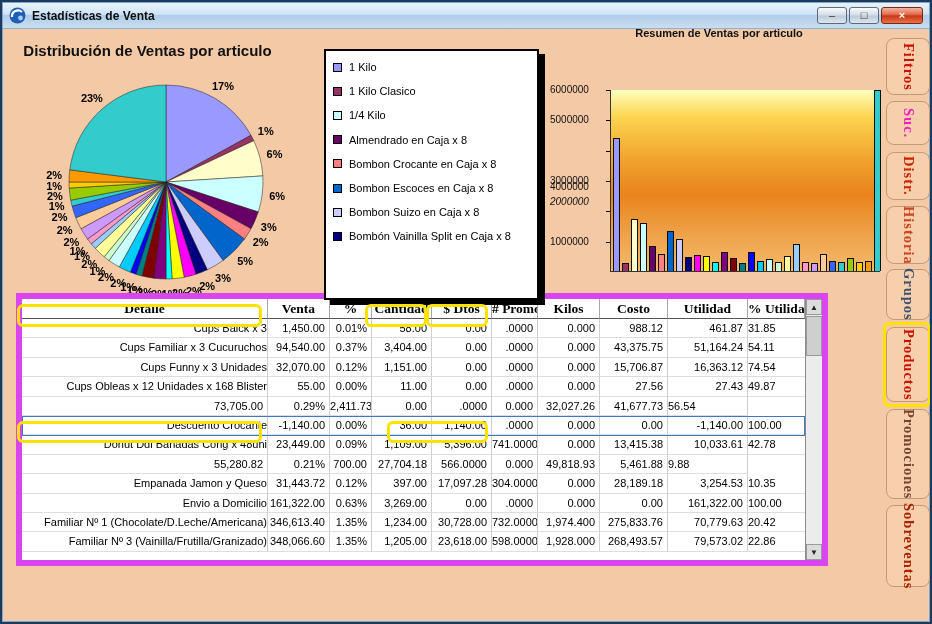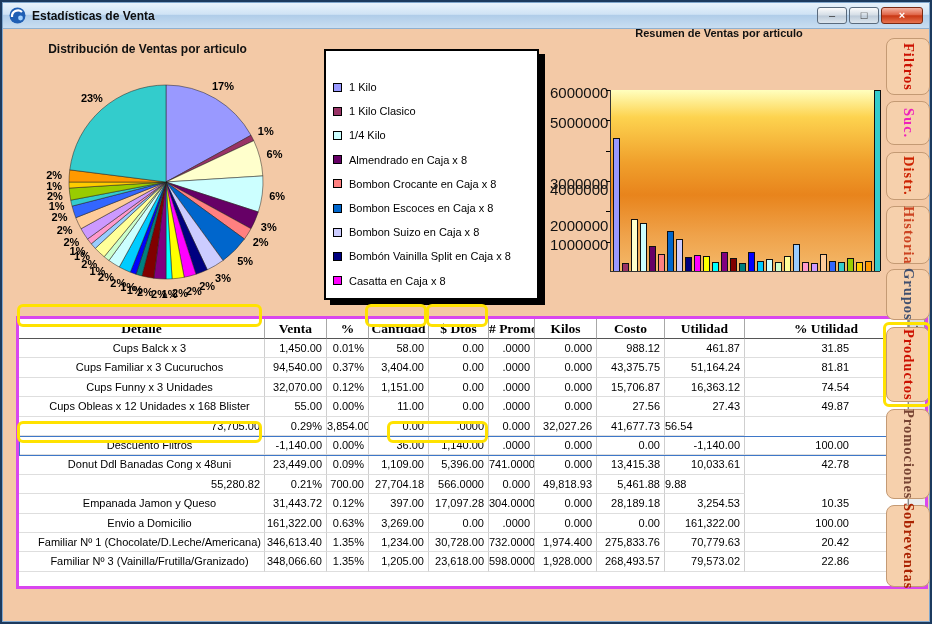--- a/index.html
+++ b/index.html
@@ -13,53 +13,53 @@
   #app-icon{width:17px;height:17px;flex:0 0 17px;}
   .title-text{font-size:12px;font-weight:bold;color:#0d0d0d;margin-left:6px;}
   #window-buttons{position:absolute;top:5px;right:7px;display:flex;gap:2px;z-index:10;}
   .winbtn{width:30px;height:17px;border:1px solid #5a6b7d;border-radius:3px;display:flex;align-items:center;
           justify-content:center;font-size:11px;line-height:1;color:#333;
           background:linear-gradient(#fbfbfb,#d4dde6 48%,#bccad8 52%,#dde6ee);}
   .winbtn.close{width:42px;color:#fff;font-weight:bold;border-color:#7a2a12;
           background:linear-gradient(#f5b3a2,#e06648 45%,#c83714 52%,#e8734e);}
   
   #pie-title{position:absolute;left:18px;top:40px;width:255px;text-align:center;font-weight:bold;
-             font-size:12px;color:#111;}
+             font-size:15px;color:#111;}
   #pie-svg{position:absolute;left:6px;top:52px;}
   .pie-label{font-family:"Liberation Sans",sans-serif;font-size:11px;font-weight:bold;fill:#000;}
   
   #legend{position:absolute;left:322px;top:47px;width:215px;height:251px;background:#fff;
-          border:2px solid #000;box-shadow:6px 5px 0 #000;padding:24px 2px 0 7px;z-index:5;}
+          border:2px solid #000;box-shadow:6px 5px 0 #000;padding:4px 2px 0 7px;z-index:5;}
   .legend-item{height:24.2px;display:flex;align-items:center;font-size:11px;color:#000;
                white-space:nowrap;overflow:hidden;}
   .swatch{width:9px;height:9px;border:1px solid #000;margin-right:7px;flex:0 0 9px;}
   
   #bar-title{position:absolute;left:552px;top:25px;width:330px;text-align:center;font-weight:bold;
              font-size:11px;color:#111;}
   #bar-chart{position:absolute;left:548px;top:86px;width:334px;height:188px;}
   #bar-ylabels{position:absolute;left:0;top:0;width:56px;height:100%;}
-  .ytick{position:absolute;width:56px;text-align:center;font-size:15px;color:#111;}
+  .ytick{position:absolute;width:56px;text-align:left;font-size:10px;color:#111;}
   .ytickmark{position:absolute;left:56px;width:4px;height:1px;background:#000;}
   #bar-plot{position:absolute;left:60px;top:2px;width:270px;height:182px;
             border-left:1px solid #333;border-bottom:1px solid #333;
             background:linear-gradient(180deg,#ffffbe 0%,#fdd34f 15%,#f0a02c 40%,#e8841c 58%,#efa24a 80%,#f4b96a 100%);}
   #bars{position:absolute;left:2px;bottom:0;display:flex;align-items:flex-end;gap:2px;}
   .bar{width:7px;border:1px solid #101010;border-bottom:none;}
   
-  #table{position:absolute;left:14px;top:314px;width:912px;height:273px;background:#fff;
-         border:3px solid #d946ef;}
+  #table{position:absolute;left:14px;top:291px;width:812px;height:273px;background:#fff;
+         border:6px solid #d946ef;}
   #t-grid{position:absolute;left:0;top:0;right:17px;bottom:0;overflow:hidden;}
   #t-head,.t-row{display:grid;grid-template-columns:246px 62px 42px 60px 60px 46px 62px 68px 80px 1fr;}
   #t-head{height:20px;}
   .cell{white-space:nowrap;overflow:hidden;color:#000;}
   .cell.h{font-family:"Liberation Serif",serif;font-weight:bold;font-size:13.5px;text-align:center;
           line-height:20px;border-right:1px solid #a8a8a8;border-bottom:1px solid #555;}
   .t-row{height:19.4px;}
   .t-row .cell{font-size:11px;line-height:19.4px;border-right:1px solid #cfcfcf;border-bottom:1px solid #dedede;}
-  .c-text{padding-left:16px;text-align:center;}
+  .c-text{padding-left:16px;text-align:right;}
   .c-num{padding-right:4px;text-align:right;}
   .c-last{padding-right:58px;}
   #row-sel{position:absolute;left:0;top:117px;right:0;height:20px;border:1px solid #3e77c8;
            pointer-events:none;}
   #t-scroll{position:absolute;top:0;right:0;bottom:0;width:17px;background:#ececec;border-left:1px solid #8a8a8a;}
   .sb-btn{position:absolute;left:0;right:0;height:16px;background:#dcdcdc;border:1px solid #9a9a9a;
           display:flex;align-items:center;justify-content:center;font-size:8px;color:#222;}
   .sb-btn.up{top:0;} .sb-btn.down{bottom:0;}
   .sb-thumb{position:absolute;left:0;right:0;top:17px;height:40px;background:#cfcfcf;border:1px solid #9a9a9a;}
   
@@ -191,32 +191,28 @@
           <span>Bombon Escoces en Caja x 8</span>
         </div>
         <div class="legend-item">
           <span class="swatch" style="background: rgb(204, 204, 255);"></span>
           <span>Bombon Suizo en Caja x 8</span>
         </div>
         <div class="legend-item">
           <span class="swatch" style="background: rgb(0, 0, 128);"></span>
           <span>Bombón Vainilla Split en Caja x 8</span>
         </div>
-        <div class="legend-item">
-          <span class="swatch" style="background: rgb(255, 0, 255);"></span>
-          <span>Casatta en Caja x 8</span>
-        </div>
       </div>
   </div>
 
   <div id="bar-title">Resumen de Ventas por articulo</div>
   <div id="bar-chart">
     <div id="bar-ylabels">
         <div class="ytick" style="top: 147.667px;">1000000</div>
-        <div class="ytick" style="top: 129px;">2000000</div>
+        <div class="ytick" style="top: 108px; font-style: italic;">2000000</div>
         <div class="ytick" style="top: 87px;">3000000</div>
         <div class="ytick" style="top: 56.6667px; margin-top: 36px;">4000000</div>
         <div class="ytick" style="top: 26.3333px;">5000000</div>
         <div class="ytick" style="top: -4px;">6000000</div>
       </div>
     <div id="bar-plot">
       <div id="bars">
           <div class="bar" style="height: 133px; background: rgb(153, 153, 255);"></div>
           <div class="bar" style="height: 8px; background: rgb(153, 51, 102);"></div>
           <div class="bar" style="height: 52px; background: rgb(255, 255, 204);"></div>
@@ -287,21 +283,21 @@
           <div class="t-row">
             <div class="cell c-text">Cups Familiar x 3 Cucuruchos</div>
             <div class="cell c-num">94,540.00</div>
             <div class="cell c-num">0.37%</div>
             <div class="cell c-num">3,404.00</div>
             <div class="cell c-num">0.00</div>
             <div class="cell c-num">.0000</div>
             <div class="cell c-num">0.000</div>
             <div class="cell c-num">43,375.75</div>
             <div class="cell c-num">51,164.24</div>
-            <div class="cell c-num c-last">81.81</div>
+            <div class="cell c-num c-last">54.11</div>
           </div>
           <div class="t-row">
             <div class="cell c-text">Cups Funny x 3 Unidades</div>
             <div class="cell c-num">32,070.00</div>
             <div class="cell c-num">0.12%</div>
             <div class="cell c-num">1,151.00</div>
             <div class="cell c-num">0.00</div>
             <div class="cell c-num">.0000</div>
             <div class="cell c-num">0.000</div>
             <div class="cell c-num">15,706.87</div>
@@ -316,30 +312,30 @@
             <div class="cell c-num">0.00</div>
             <div class="cell c-num">.0000</div>
             <div class="cell c-num">0.000</div>
             <div class="cell c-num">27.56</div>
             <div class="cell c-num">27.43</div>
             <div class="cell c-num c-last">49.87</div>
           </div>
           <div class="t-row">
             <div class="cell c-num">73,705.00</div>
             <div class="cell c-num">0.29%</div>
-            <div class="cell c-num">3,854.00</div>
+            <div class="cell c-num">2,411.73</div>
             <div class="cell c-num">0.00</div>
             <div class="cell c-num">.0000</div>
             <div class="cell c-num">0.000</div>
             <div class="cell c-num">32,027.26</div>
             <div class="cell c-num">41,677.73</div>
             <div class="cell c-num c-last">56.54</div>
           </div>
           <div class="t-row">
-            <div class="cell c-text">Descuento Filtros</div>
+            <div class="cell c-text">Descuento Crocante</div>
             <div class="cell c-num">-1,140.00</div>
             <div class="cell c-num">0.00%</div>
             <div class="cell c-num">36.00</div>
             <div class="cell c-num">1,140.00</div>
             <div class="cell c-num">.0000</div>
             <div class="cell c-num">0.000</div>
             <div class="cell c-num">0.00</div>
             <div class="cell c-num">-1,140.00</div>
             <div class="cell c-num c-last">100.00</div>
           </div>

